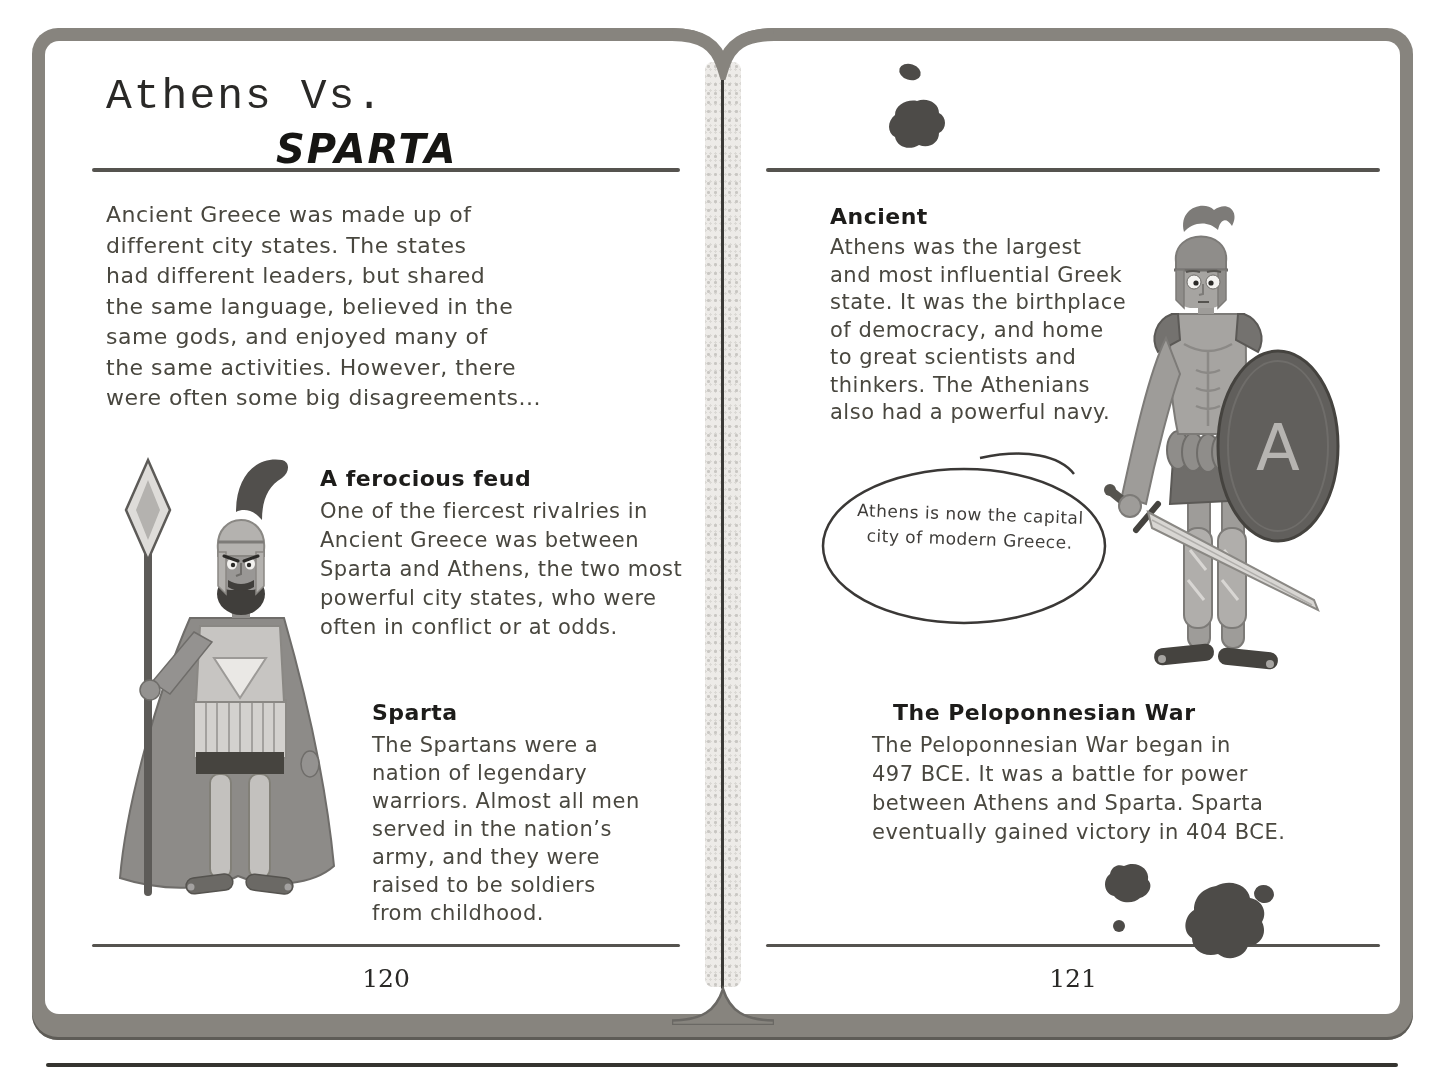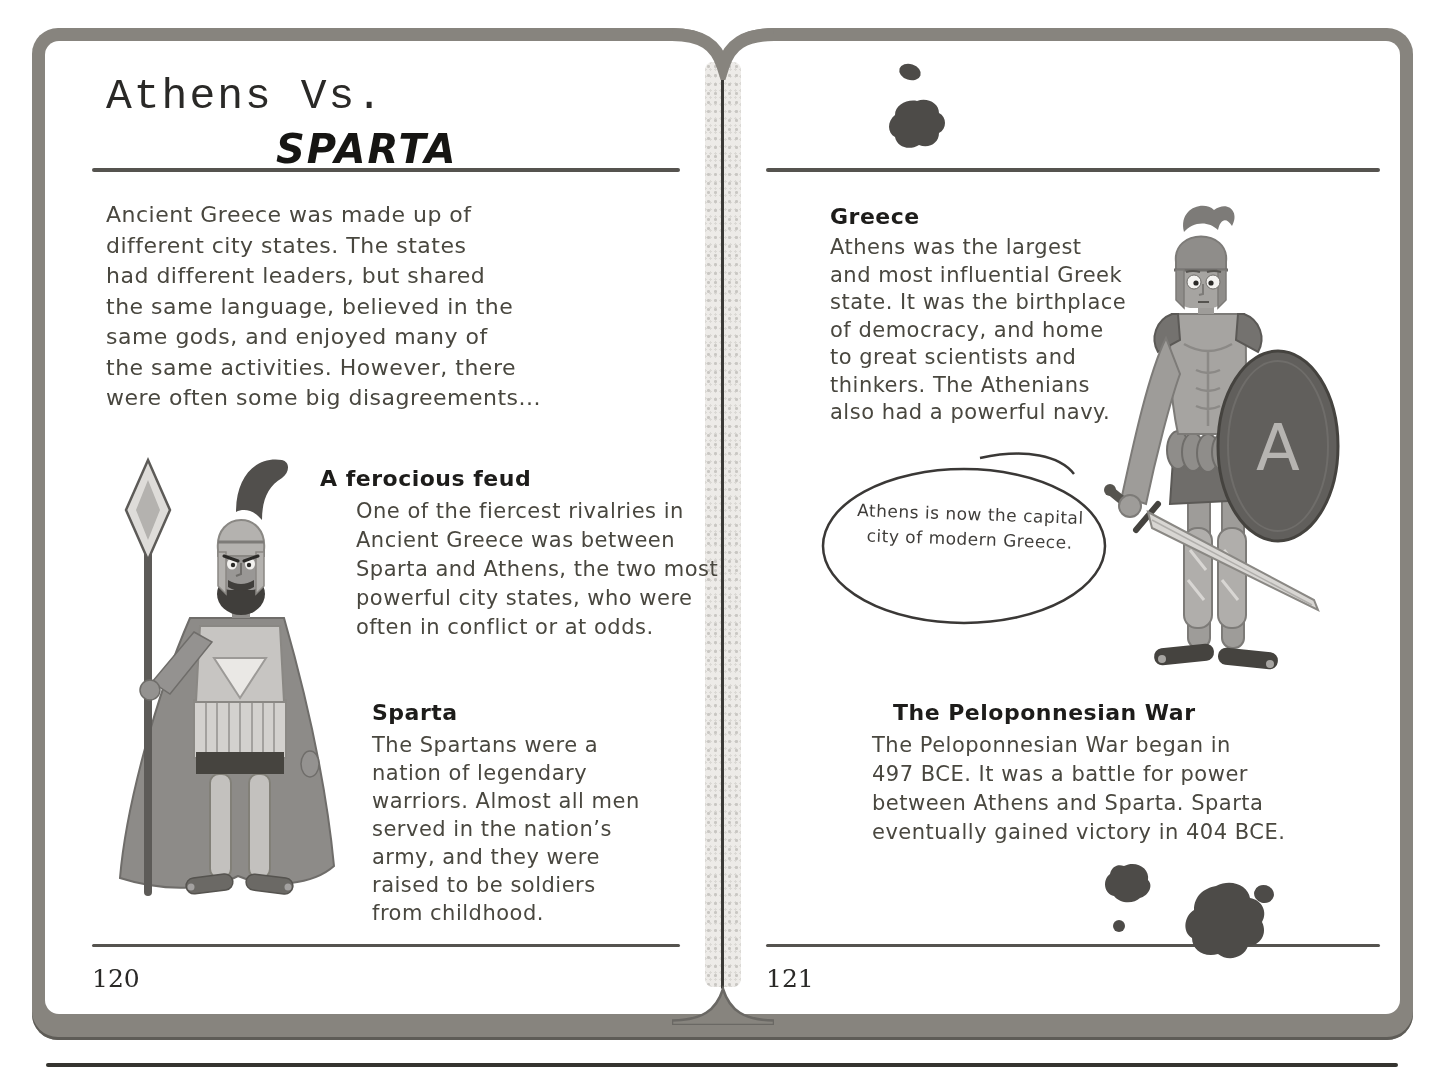--- a/index.html
+++ b/index.html
@@ -58,30 +58,30 @@
   .prose{
     position:absolute;white-space:pre;color:var(--ink);
     font-size:21px;line-height:28px;letter-spacing:0.5px;
   }
   .intro{left:106px;top:200px;font-size:22px;line-height:30.5px;}
   .heading{
     position:absolute;white-space:pre;color:var(--heading_ink);
     font-weight:bold;font-size:22px;letter-spacing:0.5px;
   }
   .h-feud{left:320px;top:466px;}
-  .b-feud{left:320px;top:497px;line-height:29px;margin-left:36px;}
+  .b-feud{left:320px;top:497px;line-height:29px;}
   .h-sparta{left:372px;top:700px;}
   .b-sparta{left:372px;top:731px;line-height:28px;}
   .h-athens{left:830px;top:204px;}
   .b-athens{left:830px;top:234px;line-height:27.5px;}
   .h-war{left:872px;top:700px;margin-left:21px;}
   .b-war{left:872px;top:731px;line-height:29px;}
 
   .page-num{
-    position:absolute;top:964px;
+    position:absolute;top:964px;text-align:center;
     font-family:"DejaVu Serif",serif;font-size:25px;color:#2a2927;
   }
   .pn-left{left:92px;width:588px;}
   .pn-right{left:766px;width:614px;}
 
   .bubble-svg{position:absolute;left:812px;top:448px;}
   .bubble-text{
     position:absolute;left:845px;top:502px;width:250px;
     text-align:center;white-space:pre;color:#3f3d3a;
     font-size:17px;line-height:25px;letter-spacing:0.5px;
@@ -194,21 +194,21 @@
   </g>
 </svg>
 
 <div class="rule rule-rt"></div>
 
 <svg class="blots-top-svg" width="74" height="100" viewBox="0 0 74 100">
   <ellipse cx="27" cy="17" rx="11" ry="8" transform="rotate(18 27 17)" fill="#4d4b48"></ellipse>
   <path d="M34,46 C44,42 56,48 56,58 C64,62 64,74 56,78 C56,88 46,94 36,90 C26,96 14,92 12,82 C4,78 4,66 12,60 C12,50 24,44 34,46 Z" fill="#4d4b48"></path>
 </svg>
 
-<div class="heading h-athens">Greece</div>
+<div class="heading h-athens">Ancient</div>
 <div class="prose b-athens">Athens was the largest
 and most influential Greek
 state. It was the birthplace
 of democracy, and home
 to great scientists and
 thinkers. The Athenians
 also had a powerful navy.</div>
 
 <svg class="bubble-svg" width="320" height="190" viewBox="0 0 320 190">
   <ellipse cx="152" cy="98" rx="141" ry="77" fill="#ffffff" stroke="#3a3836" stroke-width="2.5"></ellipse>

